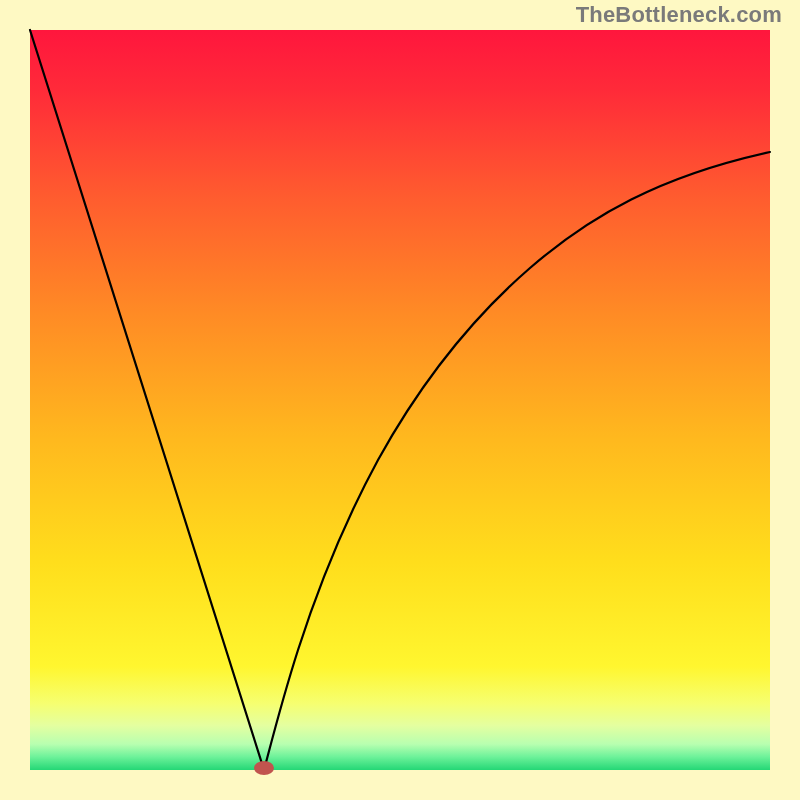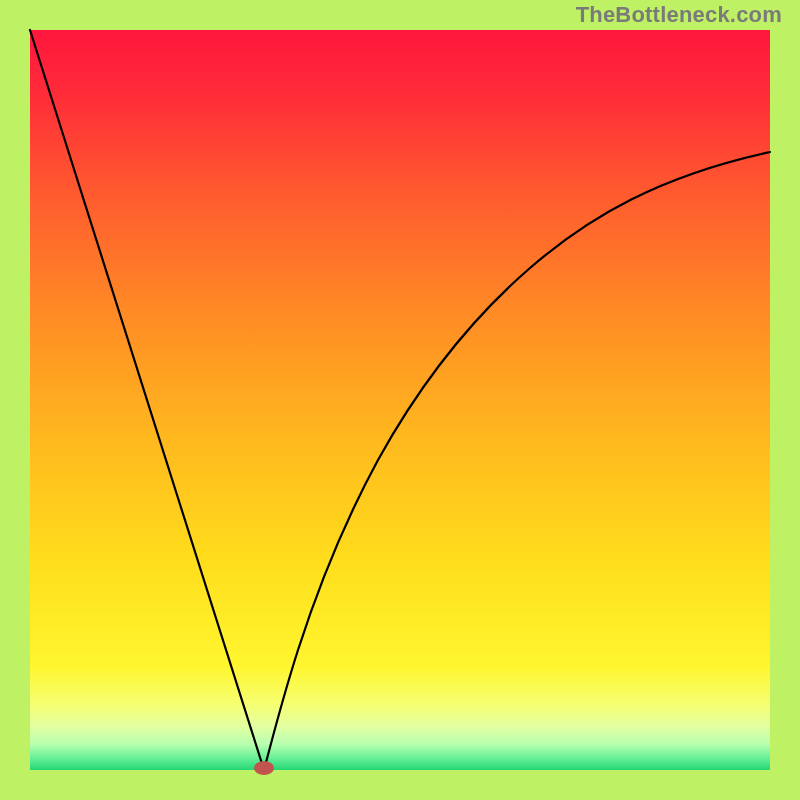--- a/index.html
+++ b/index.html
@@ -8,21 +8,21 @@
     width: 800px;
     height: 800px;
     background: #000;
     overflow: hidden;
     font-family: Arial, Helvetica, sans-serif;
   }
   .frame {
     position: relative;
     width: 800px;
     height: 800px;
-    background: #bef264;
+    background: #fef9c3;
   }
   .watermark {
     position: absolute;
     top: 2px;
     right: 18px;
     color: #7a7a7a;
     font-size: 22px;
     font-weight: 600;
     letter-spacing: 0.2px;
     user-select: none;

